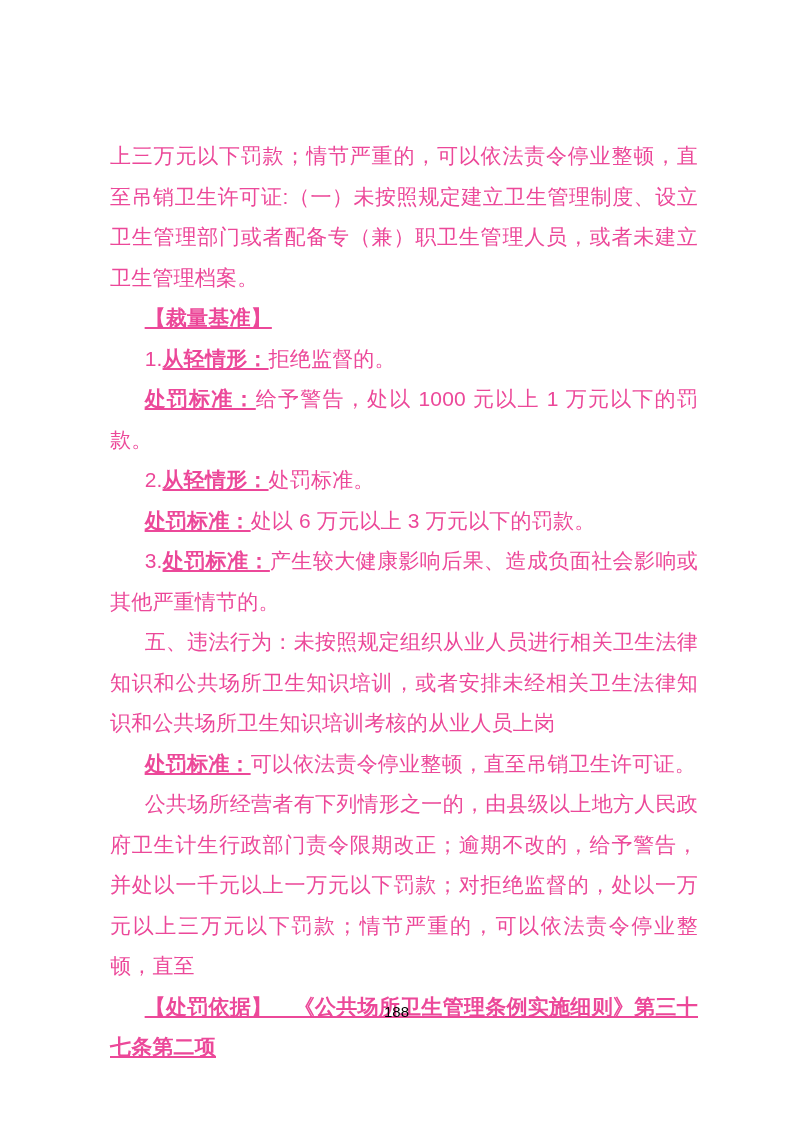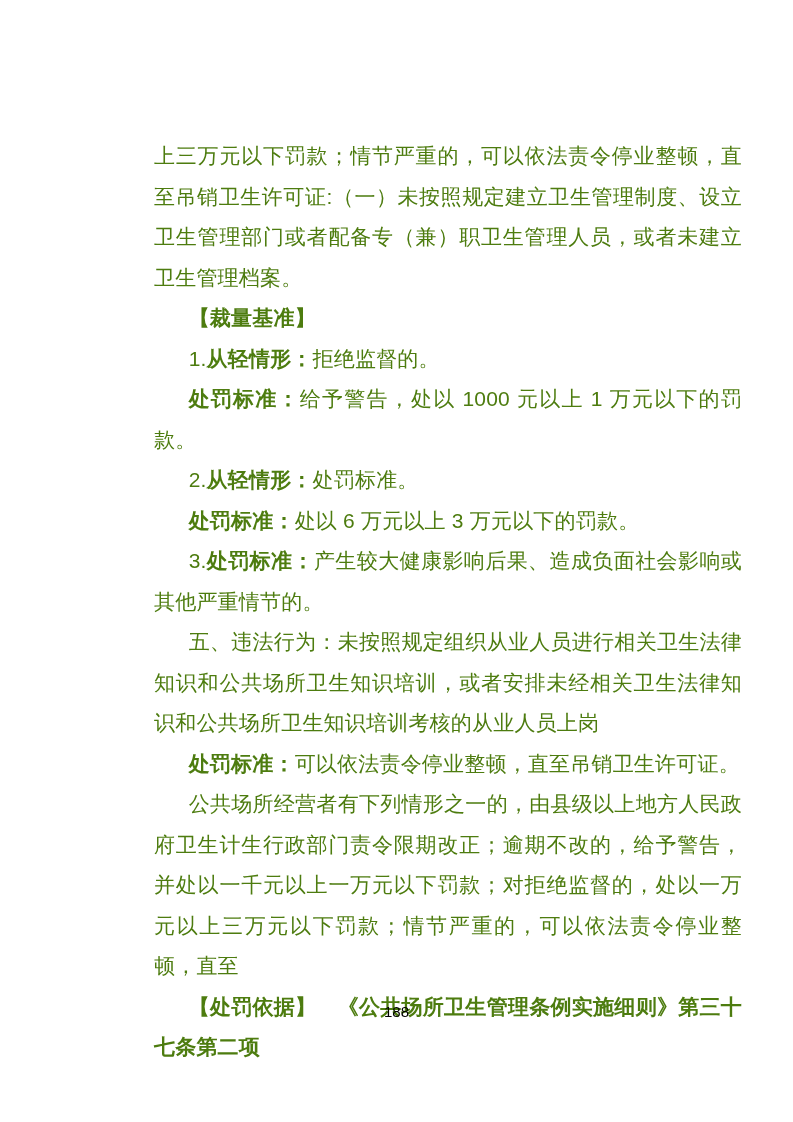--- a/index.html
+++ b/index.html
@@ -19,32 +19,32 @@
   .content {
     position: absolute;
     top: 136px;
     left: 110px;
     width: 588px;
     font-size: 21px;
     line-height: 40.5px;
     text-align: justify;
     text-justify: inter-ideograph;
     letter-spacing: 0.2px;
-    color: #4d7c0f;
-    margin-left: 44px;
+    color: #ec4899;
   }
   .content p {
     margin: 0;
     padding: 0;
   }
   .content p.indent {
     text-indent: 1.65em;
   }
   .content span.bold {
     font-weight: bold;
+    text-decoration: underline;
   }
   .page-number {
     position: absolute;
     top: 1002px;
     left: 0;
     width: 100%;
     text-align: center;
     font-size: 15px;
     line-height: 20px;
     color: #000000;

